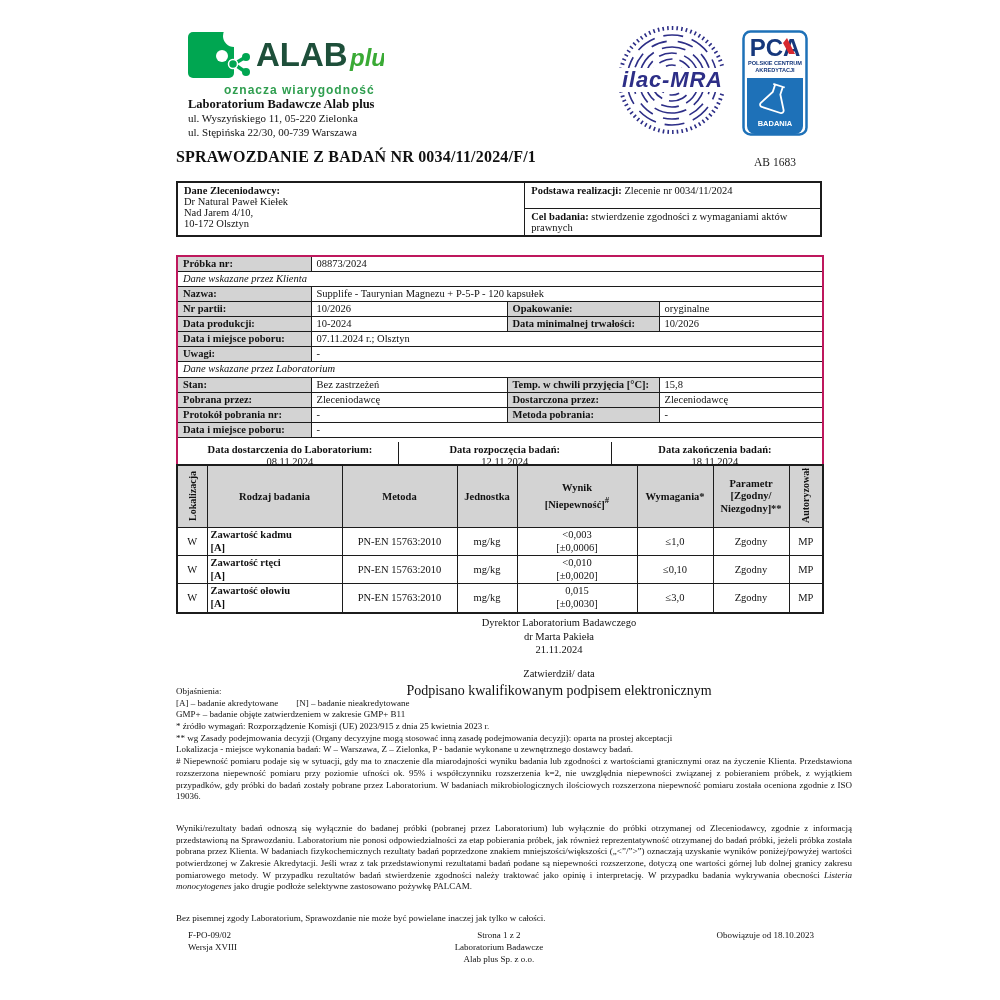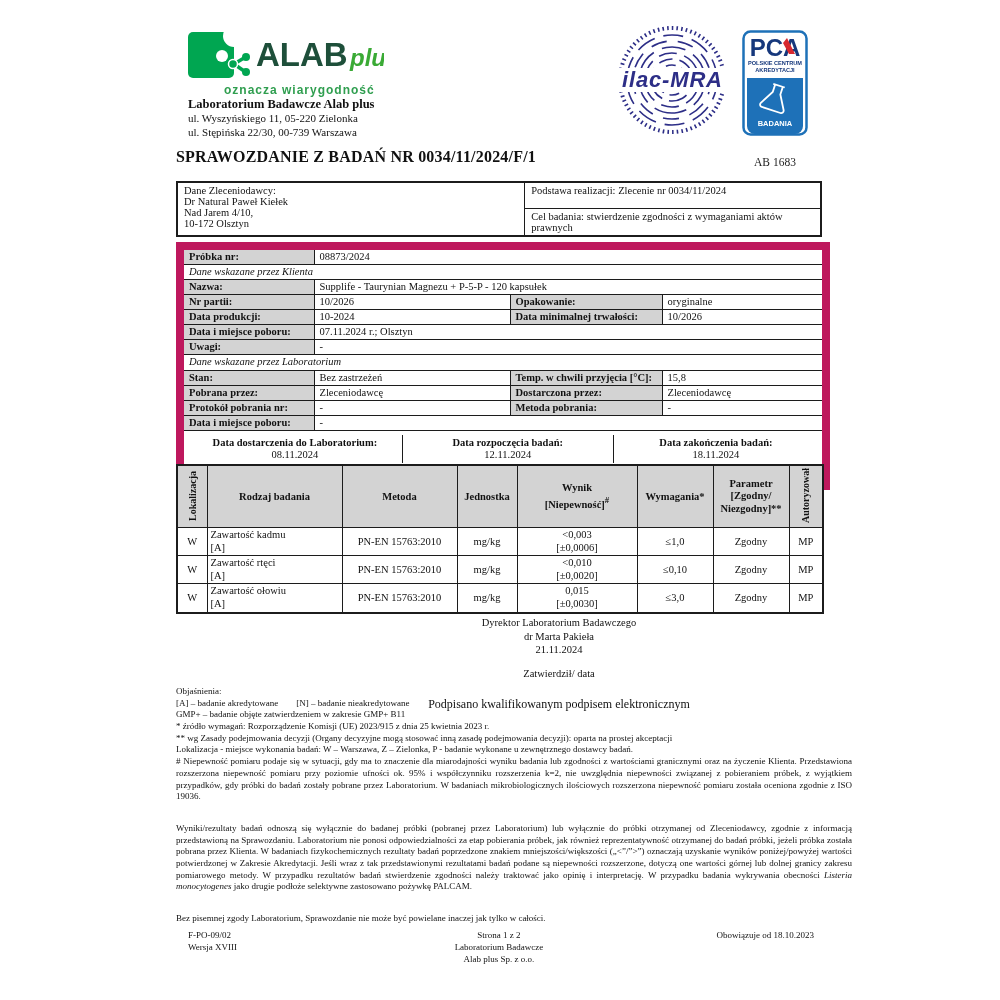--- a/index.html
+++ b/index.html
@@ -25,51 +25,51 @@
 
   
   .title { position:absolute; left:176px; top:148px; font-size:16px; font-weight:bold;
            letter-spacing:.2px; }
 
   
   table { border-collapse:collapse; table-layout:fixed; }
   td { border:1px solid #1c1c1c; font-size:10.5px; padding:1px 5px; vertical-align:middle; }
   .lbl { background:#d3d3d3; font-weight:bold; }
   .sec { font-style:italic; background:#fff; }
-  .b { font-weight:normal; }
+  .b { font-weight:bold; }
 
   
   .tbl-client { position:absolute; left:176px; top:181px; width:646px; border:2px solid #1c1c1c; }
   .tbl-client td { vertical-align:top; padding:2px 6px; }
 
   
-  .tbl-sample { position:absolute; left:176px; top:242px; width:646px; border:8px solid #be185d; }
+  .tbl-sample { position:absolute; left:176px; top:255px; width:646px; border:2px solid #be185d; }
   .tbl-sample td { height:14px; line-height:1.15; }
   .tbl-sample td.sec { height:12px; }
   .dates-cell { padding:4px !important; }
   .tbl-dates { width:100%; }
   .tbl-dates td { border:none; border-left:1px solid #1c1c1c; text-align:center; height:28px;
                   padding:1px 4px; }
   .tbl-dates td:first-child { border-left:none; }
   .dates-line1 { font-weight:bold; display:block; }
 
   
   .tbl-results { position:absolute; left:176px; top:464px; width:646px; border:2px solid #1c1c1c; }
   .tbl-results th { border:1px solid #1c1c1c; background:#d3d3d3; font-size:10.5px;
                     font-weight:bold; height:61px; padding:2px; text-align:center; }
   .tbl-results td { height:28px; text-align:center; padding:1px 3px; }
-  .tbl-results td.rname { text-align:left; line-height:1.15; }
+  .tbl-results td.rname { text-align:left; line-height:1.15;font-weight:bold; }
   .vert { writing-mode:vertical-rl; transform:rotate(180deg); white-space:nowrap;
           display:inline-block; font-size:10px; }
   .hline { display:block; line-height:1.2; }
 
   
   .sig { position:absolute; left:180px; top:616px; width:646px; padding-left:112px;
          text-align:center; font-size:10.5px; line-height:1.3; }
-  .sig .esig { font-size:12px; margin-top:16px; }
+  .sig .esig { font-size:14px; margin-top:1px; }
   .sig .approve { margin-top:10px; }
 
   
   .notes { position:absolute; left:176px; top:686px; width:676px; font-size:9px;
            line-height:1.3; }
   .notes p { margin:0; }
   .notes .just { text-align:justify; }
   .notes .gap2 { height:20px; }
   .sp { display:inline-block; width:18px; }
 

